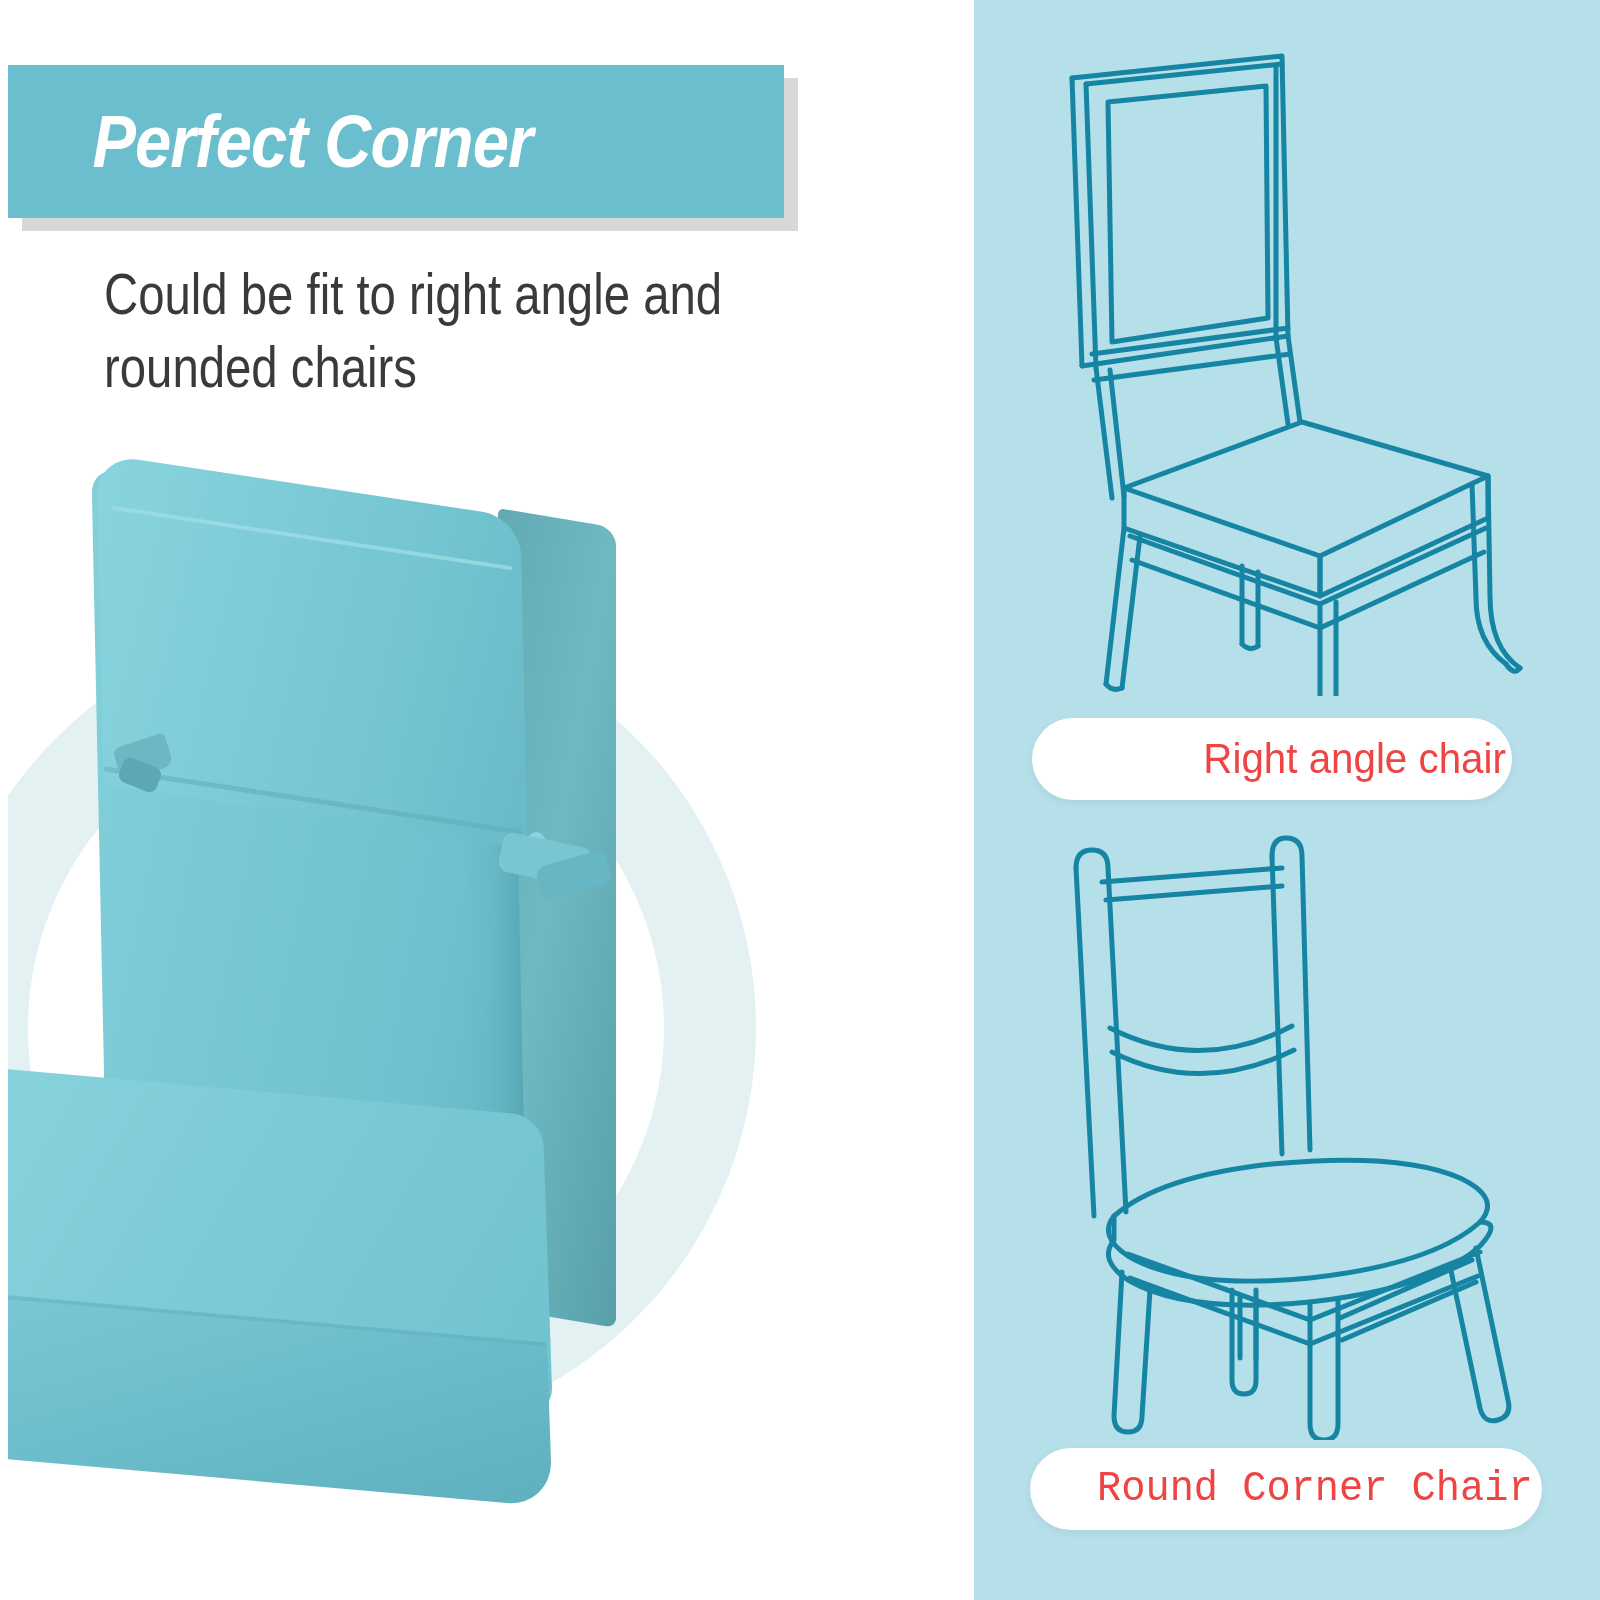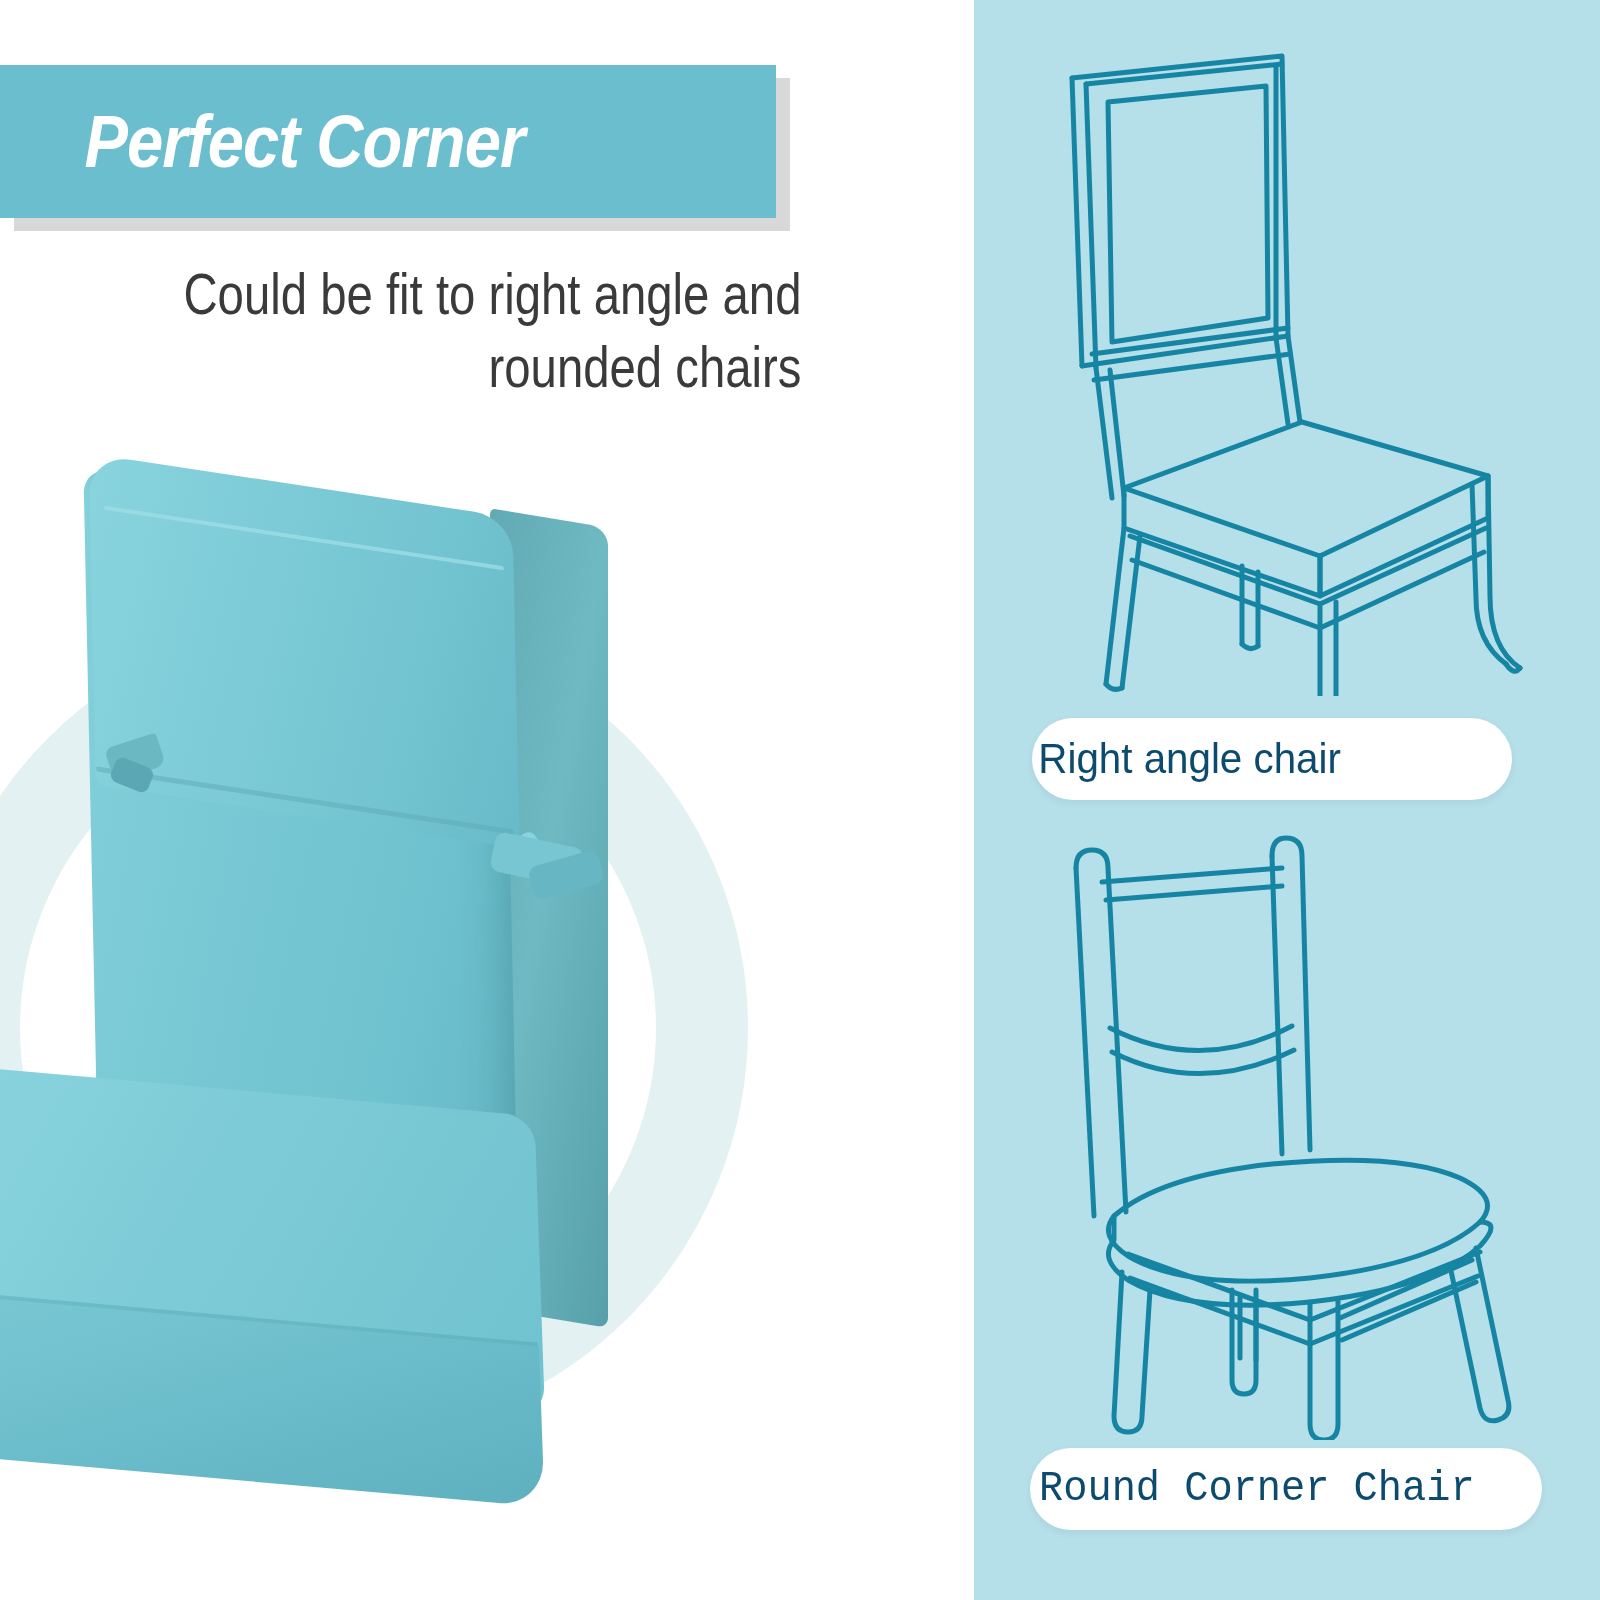--- a/index.html
+++ b/index.html
@@ -10,25 +10,24 @@
     overflow:hidden;
   }
   .page {
     position:relative;
     width:1600px; height:1600px;
     background:#ffffff;
   }
 
   
   .left-panel {
-    position:absolute; left:0; top:0;
+    position:absolute; left:8px; top:0;
     width:974px; height:1600px;
     background:#ffffff;
     overflow:hidden;
-    text-align:right;
   }
 
   
   .banner-shadow {
     position:absolute;
     left:14px; top:78px;
     width:776px; height:153px;
     background:#d8d8d8;
   }
   .banner {
@@ -199,22 +198,22 @@
     overflow:hidden;
   }
   .chair-art { position:absolute; }
   .chair-art.top    { left:46px; top:36px;  width:520px; height:660px; }
   .chair-art.bottom { left:36px; top:820px; width:540px; height:620px; }
 
   .pill {
     position:absolute;
     background:#ffffff;
     border-radius:999px;
-    display:flex; align-items:center; justify-content:flex-start;
-    color:#0c4a6e;
+    display:flex; align-items:center; justify-content:flex-end;
+    color:#ef4444;
     font-size:42px;
     box-shadow:0 3px 8px rgba(0,0,0,.06);
     white-space:nowrap;
   }
   .pill span { transform:scaleX(0.96); transform-origin:center; }
   .pill-right-angle { left:58px; top:718px;  width:480px; height:82px; }
   .pill-round-corner{ left:56px; top:1448px; width:512px; height:82px;font-family:Liberation Mono, monospace; }
 </style>
 </head>
 <body>

